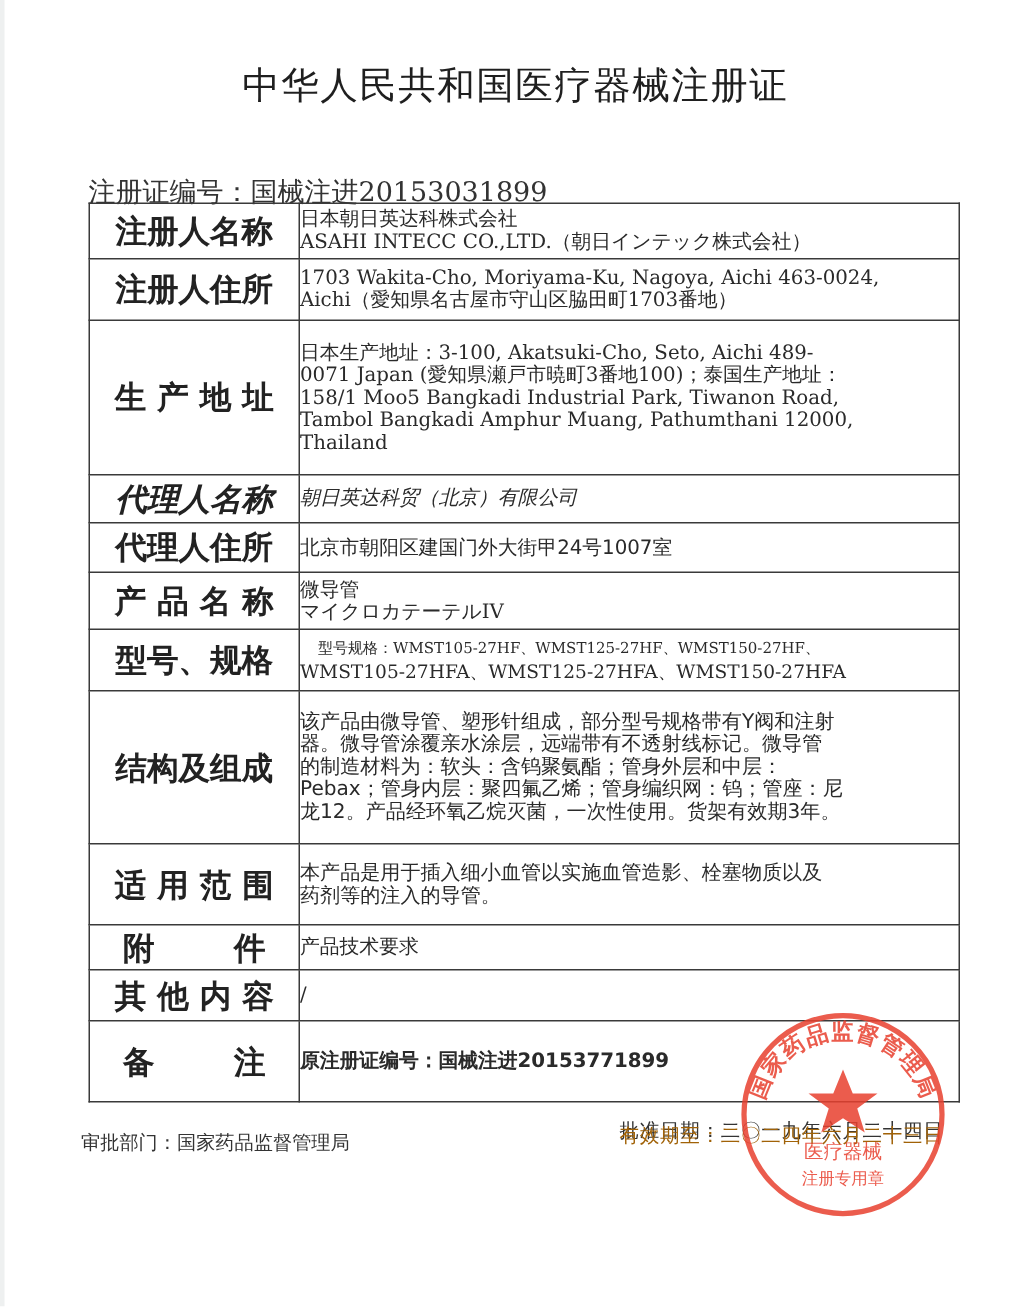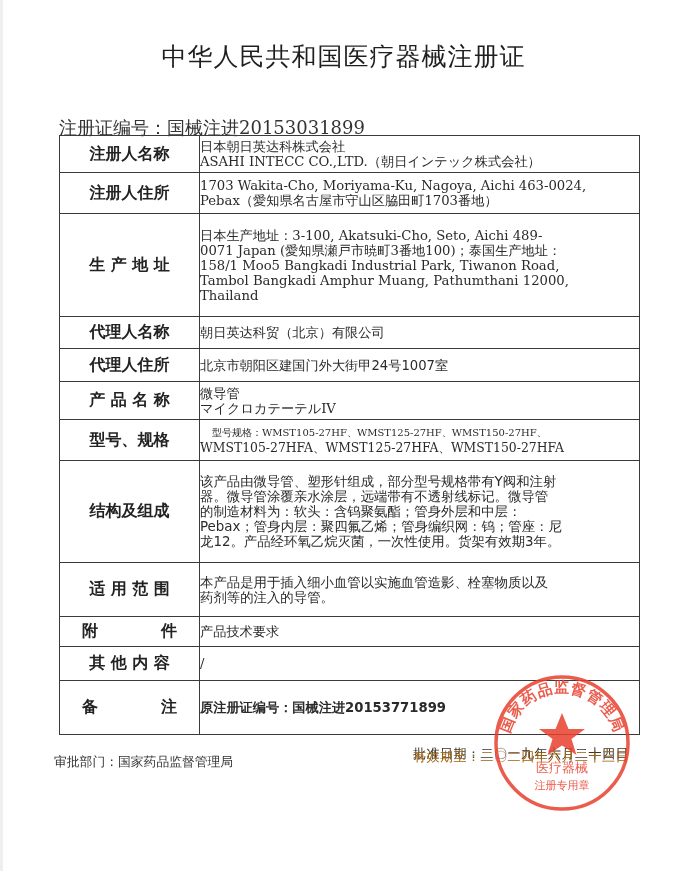--- a/index.html
+++ b/index.html
@@ -29,35 +29,35 @@
     table-layout: fixed;
   }
   table.reg td {
     border: 1.3px solid #3a3a3a;
     vertical-align: middle;
     padding: 0;
   }
   td.label {
     width: 139px; text-align: center;
     font-family: "DejaVu Sans", sans-serif; font-weight: bold;
-    font-size: 16px; color: #222;
+    font-size: 21px; color: #222;
   }
   td.label span { display: inline-block; }
   td.value {
     padding: 2px 6px 2px 8px;
     font-size: 13.2px; line-height: 15px; color: #2a2a2a;
   }
   td.value .line { display: block; white-space: nowrap; }
   td.value.para { white-space: normal; }
   td.value.para .pline { display: block; white-space: nowrap; font-family: "DejaVu Sans", sans-serif; font-size: 13.4px; line-height: 15px; }
 
   .r1 { height: 37px; }
   .r2 { height: 41px; }
   .r3 { height: 103px; }
-  .r4 { height: 32px; }
+  .r4 { height: 32px; font-style: italic; }
   .r5 { height: 33px; }
   .r6 { height: 38px; }
   .r7 { height: 41px; }
   .r8 { height: 102px; }
   .r9 { height: 54px; }
   .r10 { height: 30px; }
   .r11 { height: 34px; }
   .r12 { height: 54px; }
 
   .split-label { display: flex; justify-content: space-between; padding: 0 22px; }
@@ -97,21 +97,21 @@
       <td class="label"><span>注册人名称</span></td>
       <td class="value">
         <span class="line">日本朝日英达科株式会社</span>
         <span class="line">ASAHI INTECC CO.,LTD.（朝日インテック株式会社）</span>
       </td>
     </tr>
     <tr class="r2">
       <td class="label"><span>注册人住所</span></td>
       <td class="value">
         <span class="line">1703 Wakita-Cho, Moriyama-Ku, Nagoya, Aichi 463-0024,</span>
-        <span class="line">Pebax（愛知県名古屋市守山区脇田町1703番地）</span>
+        <span class="line">Aichi（愛知県名古屋市守山区脇田町1703番地）</span>
       </td>
     </tr>
     <tr class="r3">
       <td class="label"><span>生 产 地 址</span></td>
       <td class="value">
         <span class="line">日本生产地址：3-100, Akatsuki-Cho, Seto, Aichi 489-</span>
         <span class="line">0071 Japan (愛知県瀬戸市暁町3番地100)；泰国生产地址：</span>
         <span class="line">158/1 Moo5 Bangkadi Industrial Park, Tiwanon Road,</span>
         <span class="line">Tambol Bangkadi Amphur Muang, Pathumthani 12000,</span>
         <span class="line">Thailand</span>

